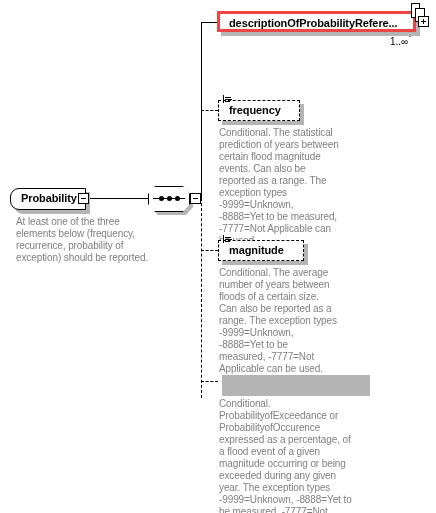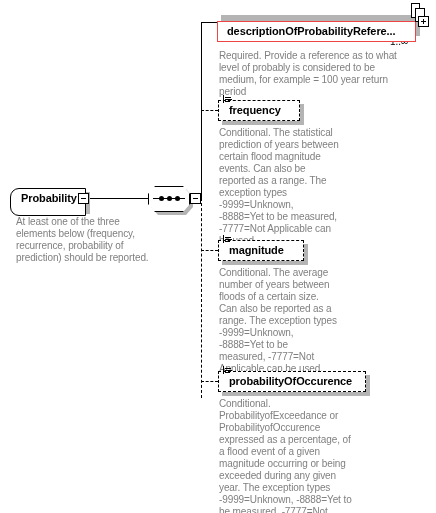--- a/index.html
+++ b/index.html
@@ -21,21 +21,21 @@
     width: 436px;
     height: 513px;
   }
 
   
   .root-box {
     position: absolute;
     left: 10px;
     top: 188px;
     width: 76px;
-    height: 28px;
+    height: 22px;
     box-sizing: border-box;
     border: 1px solid #000000;
     border-radius: 9px 0 0 9px;
     background: #ffffff;
     z-index: 4;
   }
   .root-box-shadow {
     position: absolute;
     left: 14px;
     top: 192px;
@@ -134,21 +134,21 @@
   .compositor .dot.d3 { left: 27px; }
 
   
   .elem {
     position: absolute;
     box-sizing: border-box;
     background: #ffffff;
     height: 21px;
     z-index: 4;
   }
-  .elem.required { border: 1px solid #ef4444; margin-top: 10px; }
+  .elem.required { border: 3px solid #ef4444; }
   .elem.optional { border: 1px dashed #000000; text-decoration: underline; }
   .elem-shadow {
     position: absolute;
     background: #b4b4b4;
     height: 21px;
     z-index: 2;
   }
   .elem-label {
     position: absolute;
     top: 3px;
@@ -255,21 +255,21 @@
 
   <div class="root-box-shadow"></div>
   <div class="root-box">
     <span class="root-label">Probability</span>
   </div>
 
   <div class="toggle" style="left:78px; top:193px;">
     <span class="bar-h"></span>
   </div>
 
-  <div class="desc" style="left:16px; top:216px; width:140px;">At least one of the three elements below (frequency, recurrence, probability of prediction) should be reported.</div>
+  <div class="desc" style="left:16px; top:216px; width:140px;">At least one of the three elements below (frequency, recurrence, probability of exception) should be reported.</div>
 
   <div class="line hline" style="left:89px; top:198px; width:59px;"></div>
 
   <div class="compositor">
     <div class="oct-shadow"></div>
     <div class="oct"></div>
     <div class="seqline"></div>
     <div class="dot d1"></div>
     <div class="dot d2"></div>
     <div class="dot d3"></div>
@@ -297,21 +297,20 @@
   <div class="typebox" style="left:411px; top:3px; height:15px;"></div>
   <div class="typebox" style="left:415px; top:8px; width:10px; height:14px;"></div>
 
   <div class="toggle" style="left:418px; top:16px;">
     <span class="bar-h"></span>
     <span class="bar-v"></span>
   </div>
 
   <div class="card-arrow" style="left:405px; top:32px;"></div>
   <div class="cardinality" style="left:390px; top:36px;">1..∞</div>
-  <div class="desc" style="left:219px; top:50px; width:194px;">Required. Provide a reference as to what level of probably is considered to be medium, for example = 100 year return period</div>
 
   <div class="elem-shadow" style="left:222px; top:104px; width:82px;"></div>
   <div class="elem optional" style="left:218px; top:100px; width:82px;">
     <span class="doc-icon">
       <span class="spine"></span>
         <i></i>
         <i></i>
         <i></i>
         <i></i>
     </span>
@@ -326,25 +325,15 @@
         <i></i>
         <i></i>
         <i></i>
         <i></i>
     </span>
     <span class="elem-label">magnitude</span>
   </div>
   <div class="desc" style="left:219px; top:267px; width:118px;">Conditional. The average number of years between floods of a certain size. Can also be reported as a range. The exception types -9999=Unknown, -8888=Yet to be measured, -7777=Not Applicable can be used.</div>
 
   <div class="elem-shadow" style="left:222px; top:375px; width:148px;"></div>
-  <div class="elem optional" style="left:218px; top:371px; width:148px;">
-    <span class="doc-icon">
-      <span class="spine"></span>
-        <i></i>
-        <i></i>
-        <i></i>
-        <i></i>
-    </span>
-    <span class="elem-label">probabilityOfOccurence</span>
-  </div>
   <div class="desc" style="left:219px; top:398px; width:135px;">Conditional. ProbabilityofExceedance or ProbabilityofOccurence expressed as a percentage, of a flood event of a given magnitude occurring or being exceeded during any given year. The exception types -9999=Unknown, -8888=Yet to be measured, -7777=Not Applicable can be used.</div>
 
 </div>
 
 </body></html>

